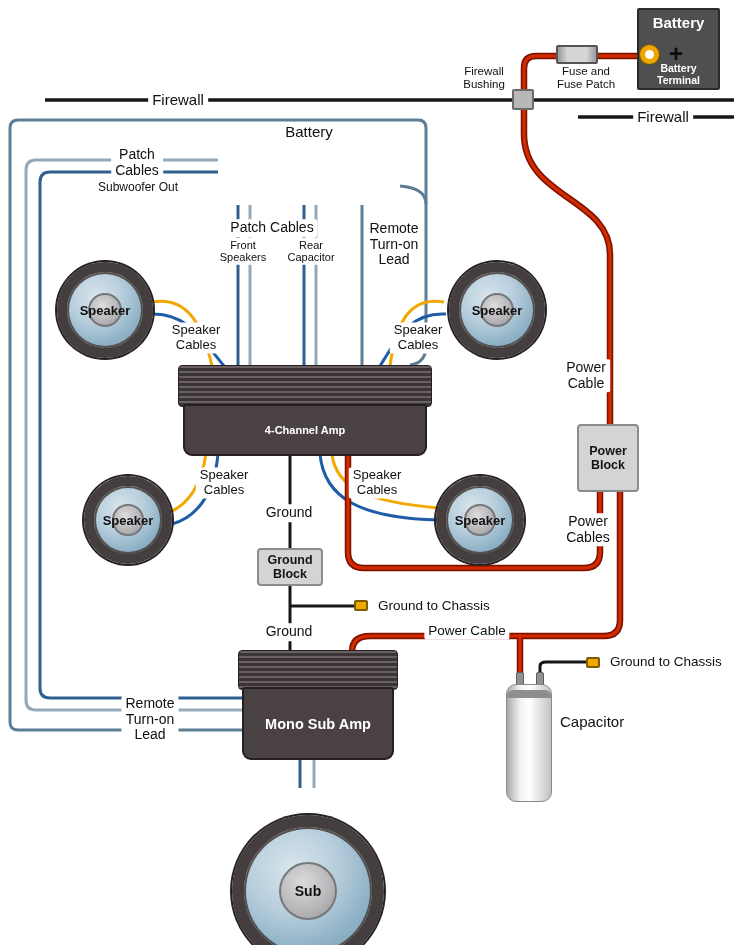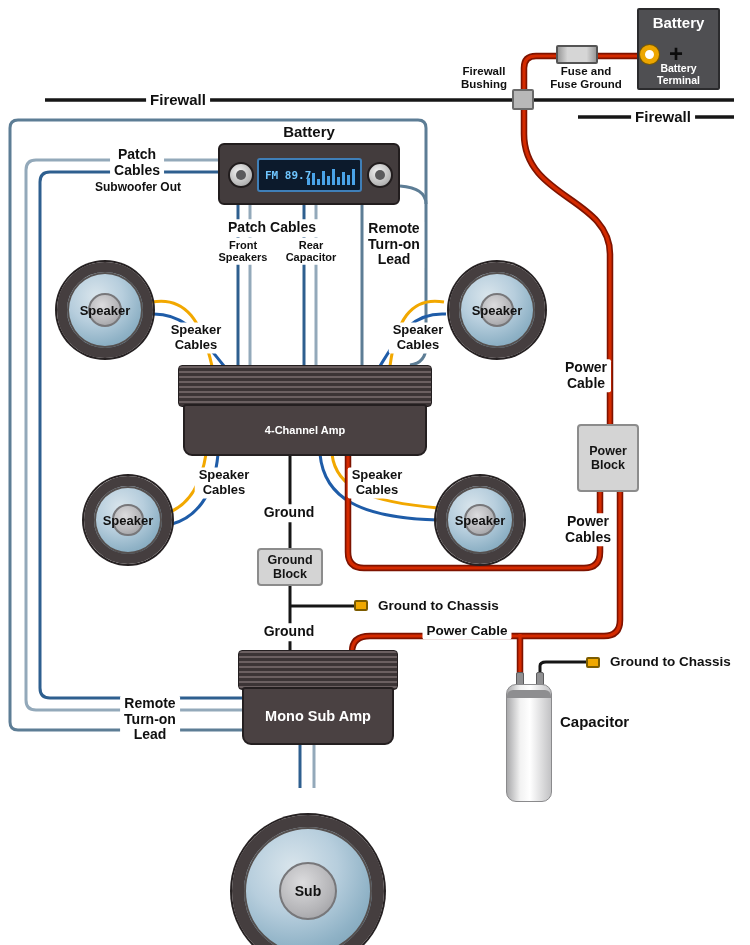--- a/index.html
+++ b/index.html
@@ -10,21 +10,21 @@
   .steel-d{stroke:var(--wire-steel-dark);stroke-width:3}
   .steel-l{stroke:var(--wire-steel-light);stroke-width:3}
   .steel-b{stroke:var(--wire-steel-blue);stroke-width:3}
   .wy{stroke:var(--wire-yellow);stroke-width:3}
   .wb{stroke:var(--wire-blue);stroke-width:3}
   .wk{stroke:var(--wire-black);stroke-width:3}
   .fw{stroke:var(--wire-black);stroke-width:3.5}
   .red-outer{stroke:var(--wire-red-dark);stroke-width:6.5}
   .red-inner{stroke:var(--wire-red);stroke-width:3.2}
   .comp{position:absolute;z-index:2}
-  .lbl{position:absolute;transform:translate(-50%,-50%);font-weight:700;color:#101010;text-align:center;white-space:pre-line;line-height:1.12;z-index:3}
+  .lbl{position:absolute;transform:translate(-50%,-50%);font-weight:400;color:#101010;text-align:center;white-space:pre-line;line-height:1.12;z-index:3}
   .lbl.bg{background:#fff;padding:1px 4px;border-radius:2px}
   .lbl.leftal{transform:translate(0,-50%);text-align:center}
   .block{position:absolute;z-index:2;background:#d4d4d4;border:2px solid #8c8c8c;border-radius:4px;display:flex;align-items:center;justify-content:center;text-align:center;font-weight:700;white-space:pre-line;line-height:1.15;color:#141414}
   .amp-fins{position:absolute;z-index:2;background:repeating-linear-gradient(180deg,#6b6061 0 2px,#3b3435 2px 5px);border:1px solid #241f20;border-radius:4px}
   .amp-body{position:absolute;z-index:2;background:#4a4142;border:2px solid #241f20;border-radius:3px 3px 9px 9px;display:flex;align-items:center;justify-content:center;color:#fff;font-weight:700}
   .speaker{position:absolute;z-index:2;border-radius:50%;border:10px solid #453e3f;box-shadow:0 0 0 2px #262122, inset 0 0 0 2px #55504f;
     background:radial-gradient(circle at 38% 32%, #d9e5ec 0%, #b7cedd 38%, #8fb2c6 68%, #6f97ad 100%);
     display:flex;align-items:center;justify-content:center}
   .speaker .cap{width:46%;height:46%;border-radius:50%;border:2px solid #77777a;
     background:radial-gradient(circle at 40% 35%, #dcdcde, #b5b5b8 60%, #96969a)}
@@ -87,51 +87,28 @@
     <div style="position:absolute;left:0;right:0;top:4px;text-align:center;color:#fff;font-weight:700;font-size:15px">Battery</div>
     <div style="position:absolute;left:30px;top:30px;color:#0c0c0c;font-weight:700;font-size:24px">+</div>
     <div style="position:absolute;left:0;right:0;top:52px;text-align:center;color:#fff;font-weight:700;font-size:10.5px;line-height:1.15;white-space:pre-line">Battery
 Terminal</div>
   </div>
   <div class="comp" style="left:640px;top:45px;width:19px;height:19px;border-radius:50%;border:5px solid #eda600;background:#fff;box-shadow:0 0 0 1px #7a5a00"></div>
 
   <div class="comp" style="left:556px;top:45px;width:42px;height:19px;background:linear-gradient(90deg,#9a9a9a,#d6d6d6 25%,#d6d6d6 75%,#9a9a9a);border:2px solid #555;border-radius:2px"></div>
   <div class="comp" style="left:512px;top:89px;width:22px;height:21px;background:#b8b8b8;border:2px solid #6a6a6a;border-radius:2px"></div>
 
-  <div class="comp" style="left:218px;top:143px;width:182px;height:62px;background:#433c3d;border:2px solid #221d1e;border-radius:6px">
-    <div class="knob" style="left:8px;top:17px;width:26px;height:26px">
-        <div class="dot"></div>
-      </div>
-    <div class="knob" style="left:147px;top:17px;width:26px;height:26px">
-        <div class="dot"></div>
-      </div>
-    <div style="position:absolute;left:37px;top:13px;width:105px;height:34px;background:#0c1a2c;border:2px solid #3f7fb8;border-radius:3px">
-      <span style="position:absolute;left:6px;top:9px;color:#6fc6ff;font-weight:700;font-size:11px;font-family:'DejaVu Sans Mono',monospace">FM 89.7</span>
-      <span class="bars">
-        <span style="height:7px"></span>
-          <span style="height:12px"></span>
-          <span style="height:6px"></span>
-          <span style="height:14px"></span>
-          <span style="height:9px"></span>
-          <span style="height:16px"></span>
-          <span style="height:8px"></span>
-          <span style="height:13px"></span>
-          <span style="height:10px"></span>
-          <span style="height:16px"></span>
-      </span>
-    </div>
-  </div>
 
   <div class="amp-fins" style="left:178px;top:365px;width:254px;height:42px"></div>
   <div class="amp-body" style="left:183px;top:404px;width:244px;height:52px;font-size:11px">
     <span>4-Channel Amp</span>
   </div>
 
   <div class="amp-fins" style="left:238px;top:650px;width:160px;height:40px"></div>
-  <div class="amp-body" style="left:242px;top:687px;width:152px;height:58px;font-size:14.5px">
+  <div class="amp-body" style="left:242px;top:687px;width:152px;height:73px;font-size:14.5px">
     <span>Mono Sub Amp</span>
   </div>
 
   <div class="speaker" style="left:57px;top:262px;width:96px;height:96px">
     <div class="cap"></div>
     <span class="spk-lbl" style="font-size:13px">Speaker</span>
   </div>
   <div class="speaker" style="left:449px;top:262px;width:96px;height:96px">
     <div class="cap"></div>
     <span class="spk-lbl" style="font-size:13px">Speaker</span>
@@ -163,21 +140,21 @@
   </div>
 
   <div class="term" style="left:354px;top:600px;width:14px;height:11px"></div>
   <div class="term" style="left:586px;top:657px;width:14px;height:11px"></div>
 
   <div class="lbl bg" style="left:178px;top:100px;font-size:15px">Firewall</div>
   <div class="lbl bg" style="left:663px;top:117px;font-size:15px">Firewall</div>
   <div class="lbl" style="left:484px;top:78px;font-size:11.5px">Firewall
 Bushing</div>
   <div class="lbl" style="left:586px;top:78px;font-size:11.5px">Fuse and
-Fuse Ground</div>
+Fuse Patch</div>
 
   <div class="lbl" style="left:309px;top:132px;font-size:15px">Battery</div>
 
   <div class="lbl bg" style="left:137px;top:163px;font-size:14px">Patch
 Cables</div>
   <div class="lbl bg" style="left:138px;top:188px;font-size:12px">Subwoofer Out</div>
 
   <div class="lbl bg" style="left:272px;top:228px;font-size:14px">Patch Cables</div>
   <div class="lbl bg" style="left:243px;top:251px;font-size:11px">Front
 Speakers</div>

